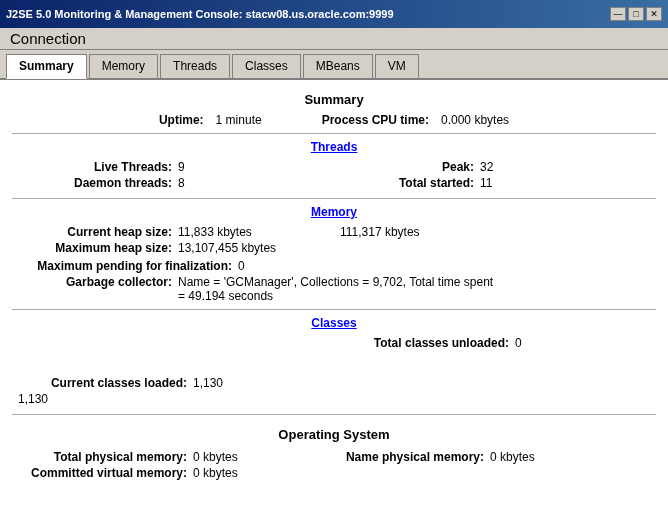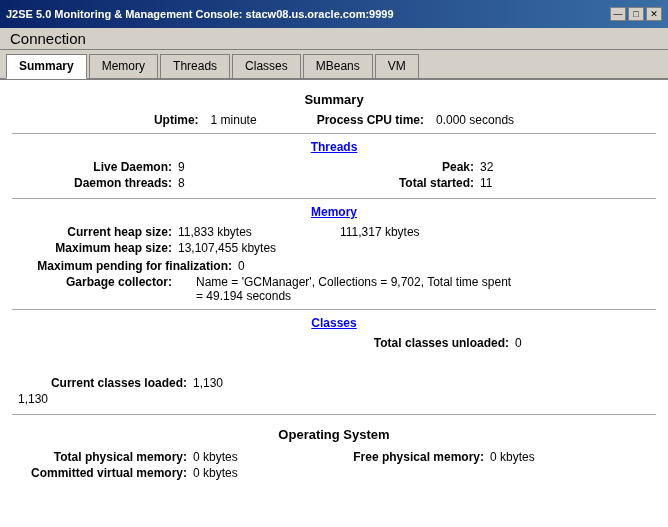--- a/index.html
+++ b/index.html
@@ -151,21 +151,21 @@
       display: flex;
       align-items: baseline;
       margin: 2px 0;
     }
     .gc-label {
       font-weight: bold;
       text-align: right;
       min-width: 160px;
     }
     .gc-value {
-      margin-left: 24px;
+      margin-left: 6px;
       max-width: 320px;
     }
     .os-section {
       margin-top: 12px;
     }
   </style>
 </head>
 <body>
 
 <div class="title-bar">
@@ -194,32 +194,32 @@
 
   <div class="section-title">Summary</div>
 
   <div class="uptime-row">
     <div class="uptime-item">
       <span class="label">Uptime:</span>
       <span class="value">1 minute</span>
     </div>
     <div class="uptime-item">
       <span class="label">Process CPU time:</span>
-      <span class="value">0.000 seconds</span>
+      <span class="value">0.000 kbytes</span>
     </div>
   </div>
 
   <hr class="divider">
 
   <div class="section-link">Threads</div>
 
   <div class="two-col">
     <div class="col-left">
       <div class="row-pair">
-        <span class="row-label">Live Daemon:</span>
+        <span class="row-label">Live Threads:</span>
         <span class="row-value">9</span>
       </div>
       <div class="row-pair">
         <span class="row-label">Daemon threads:</span>
         <span class="row-value">8</span>
       </div>
     </div>
     <div class="col-right">
       <div class="row-pair">
         <span class="right-label">Peak:</span>
@@ -297,20 +297,20 @@
           <span class="row-label" style="min-width:175px;">Total physical memory:</span>
           <span class="row-value">0 kbytes</span>
         </div>
         <div class="row-pair">
           <span class="row-label" style="min-width:175px;">Committed virtual memory:</span>
           <span class="row-value">0 kbytes</span>
         </div>
       </div>
       <div class="col-right">
         <div class="row-pair">
-          <span class="right-label" style="min-width:150px;">Free physical memory:</span>
+          <span class="right-label" style="min-width:150px;">Name physical memory:</span>
           <span class="right-value">0 kbytes</span>
         </div>
       </div>
     </div>
   </div>
 
 </div>
 
 </body></html>

